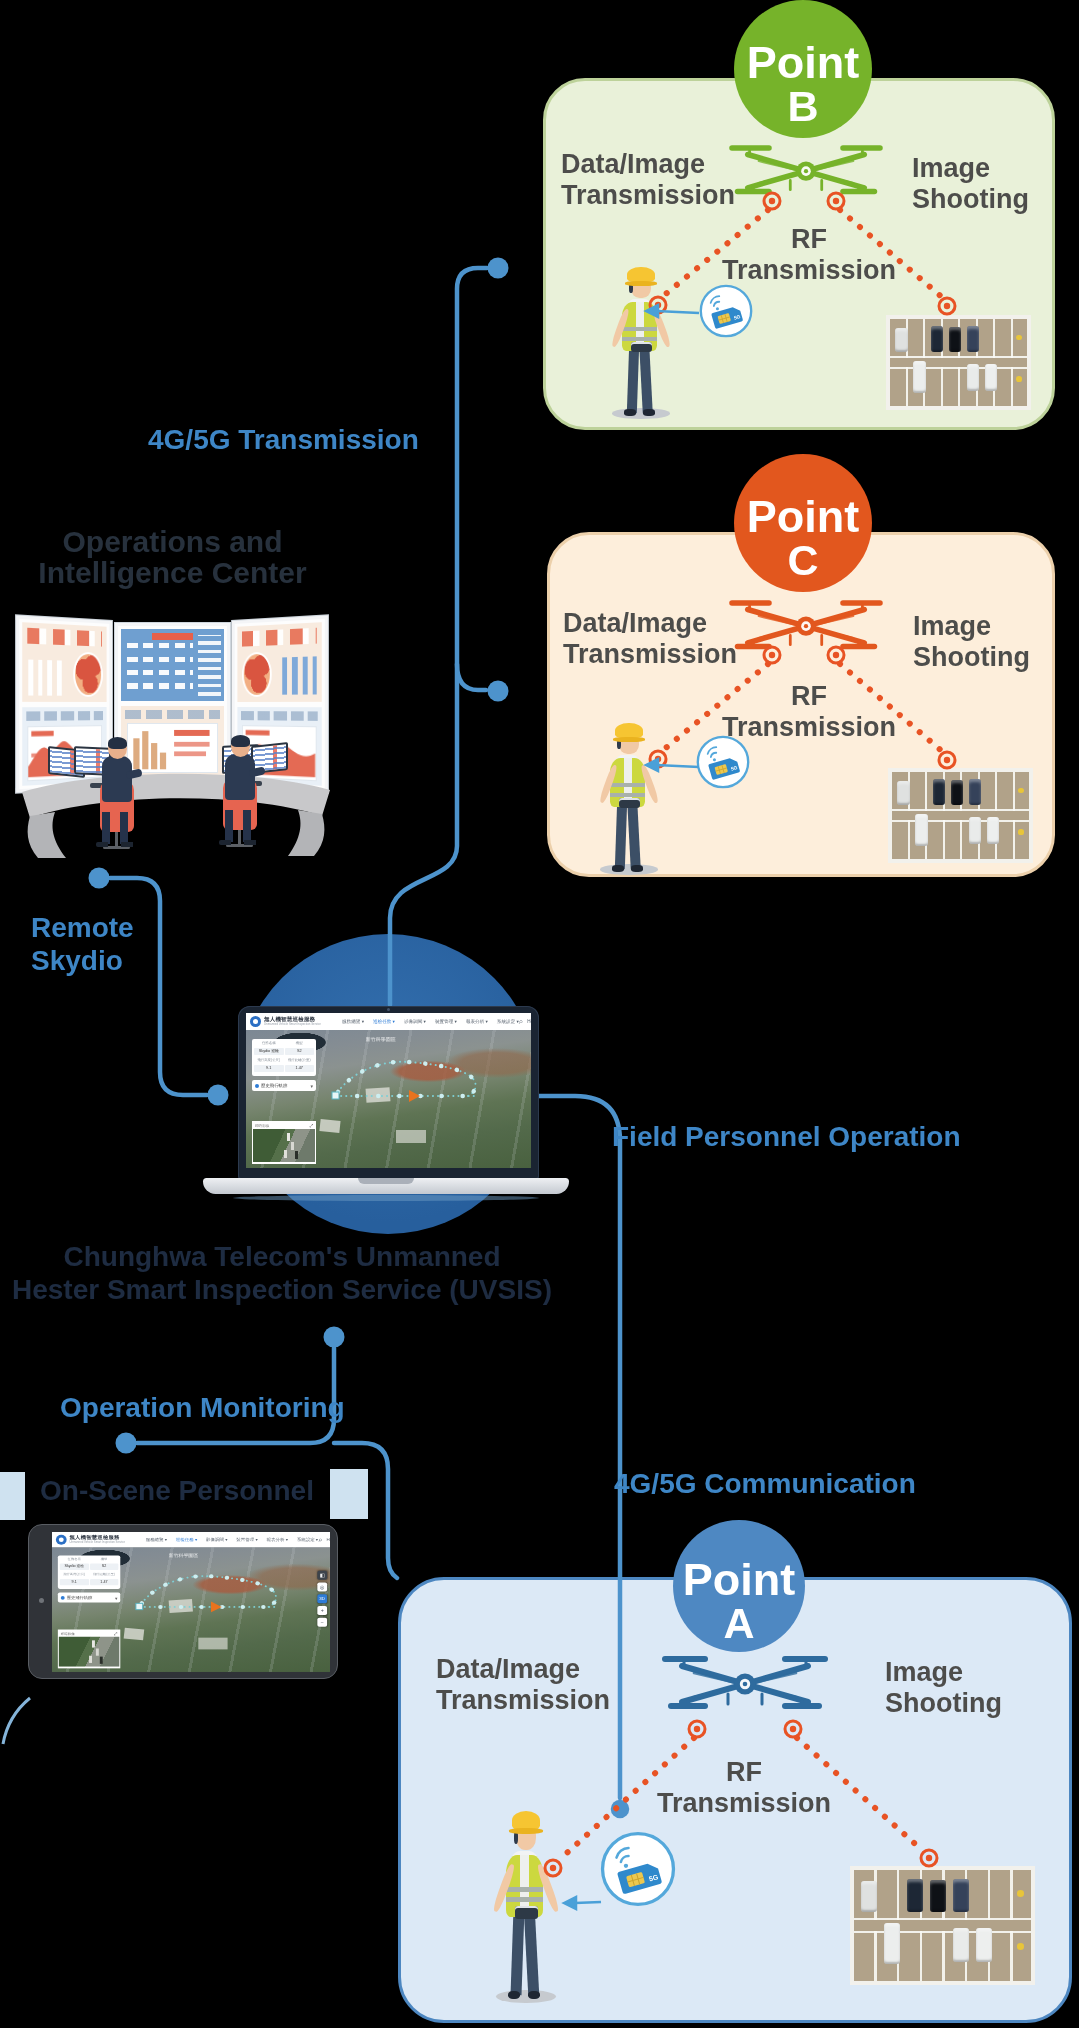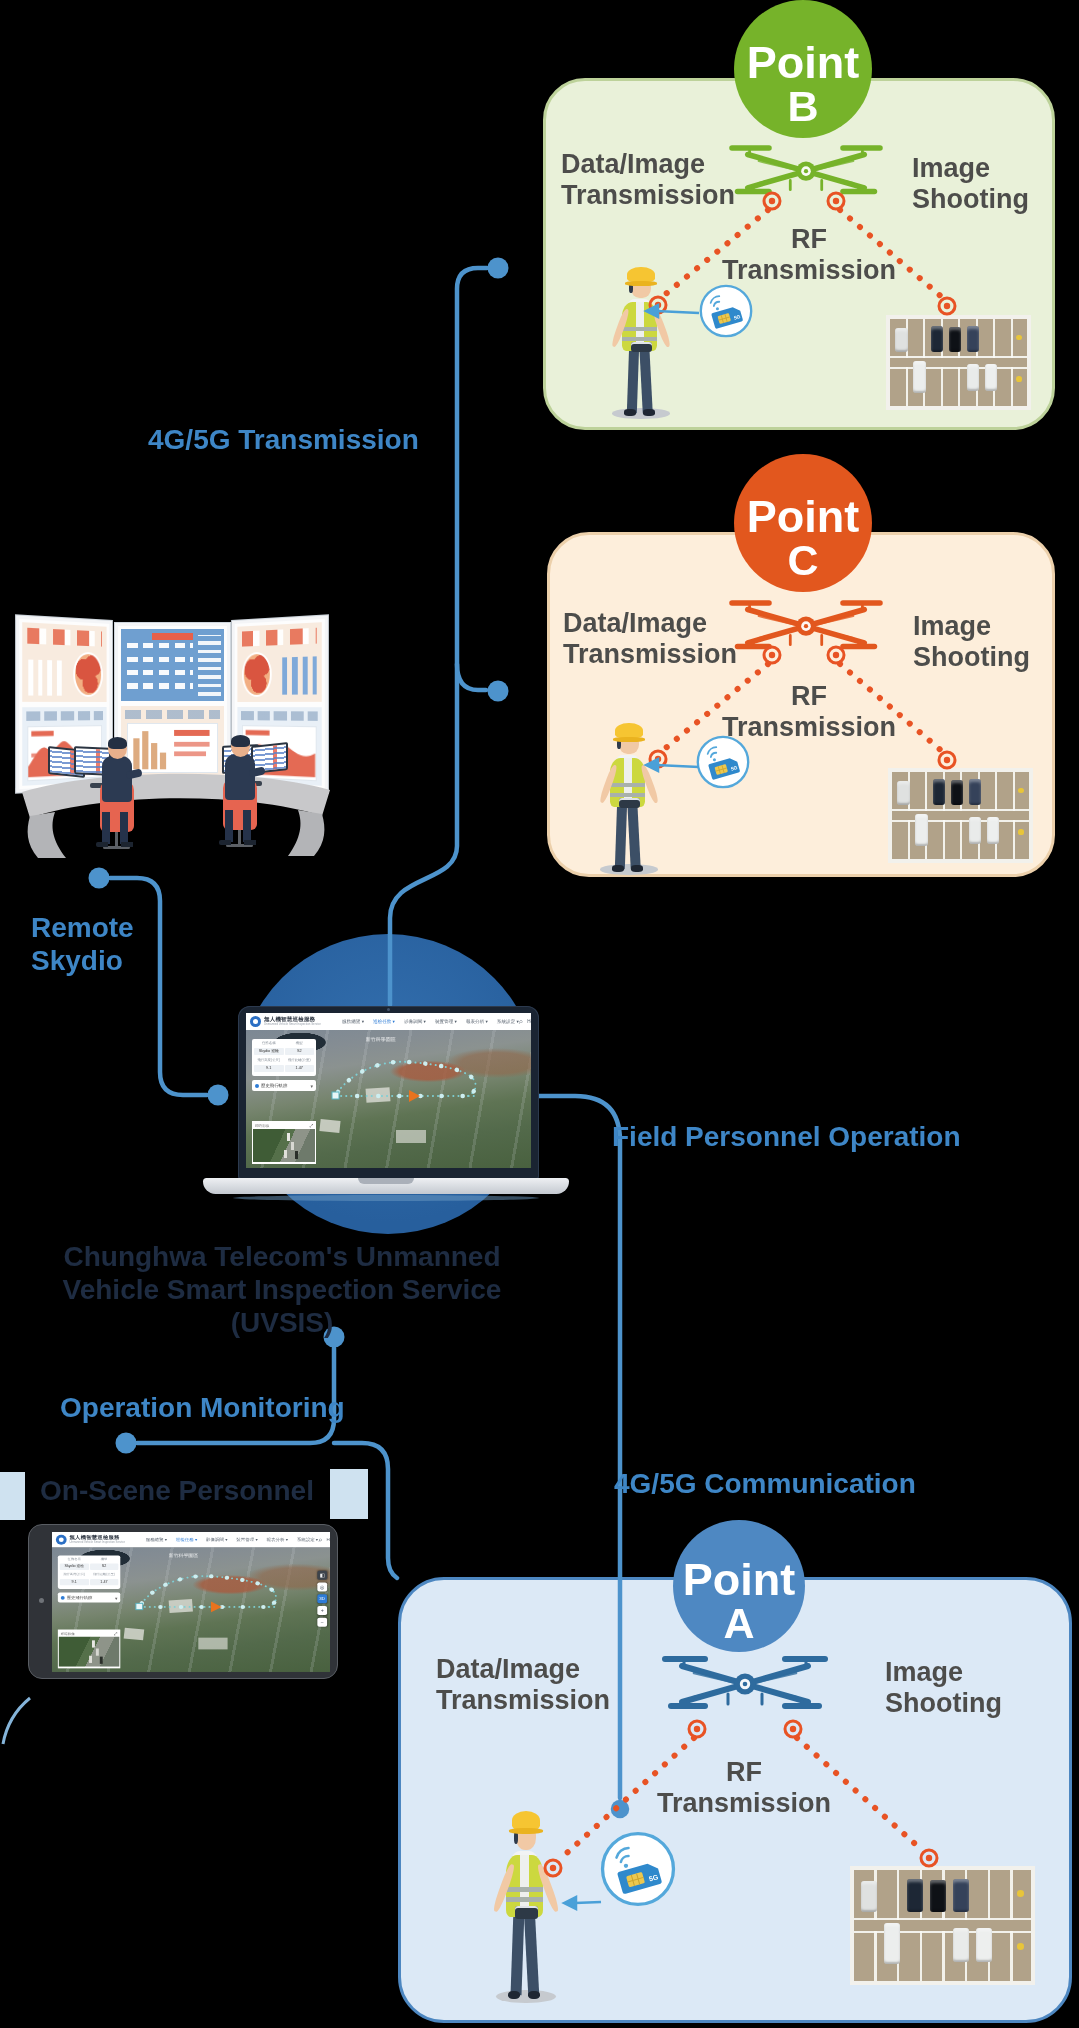--- a/index.html
+++ b/index.html
@@ -238,28 +238,30 @@
       <path d="M699,767 L656,765" fill="none"></path>
         <polygon points="646,765 658,759 658,771"></polygon>
       <path d="M601,1902 L575,1903" fill="none"></path>
         <polygon points="564,1903 576,1897 576,1909"></polygon>
     </g>
     <path d="M30,1698 Q8,1716 3,1744" fill="none" stroke="#85b4d9" stroke-width="3"></path>
   </svg>
 
   <div id="big-circle"></div>
 
+  <div id="ops-title" class="dark-title">Operations and
+Intelligence Center</div>
   <div id="lbl-4g5g-trans" class="blue-label">4G/5G Transmission</div>
   <div id="lbl-remote" class="blue-label">Remote
 Skydio</div>
   <div id="lbl-field" class="blue-label">Field Personnel Operation</div>
   <div id="lbl-opmon" class="blue-label">Operation Monitoring</div>
   <div id="lbl-4g5g-comm" class="blue-label">4G/5G Communication</div>
   <div id="caption" class="dark-title">Chunghwa Telecom's Unmanned
-Vehicle Smart Inspection Service (UVSIS)</div>
+Hester Smart Inspection Service (UVSIS)</div>
   <div id="cmd-sq-l" class="cmd-sq"></div>
   <div id="cmd-sq-r" class="cmd-sq"></div>
   <div id="commander-title" class="dark-title">On-Scene Personnel</div>
 
   <div id="ops-room">
     <div class="mon" id="mon-l">
       <div class="dash top d-cream">
           <div class="m-pills"></div>
           <div class="m-wbars"></div>
           <div class="m-globe"></div>

